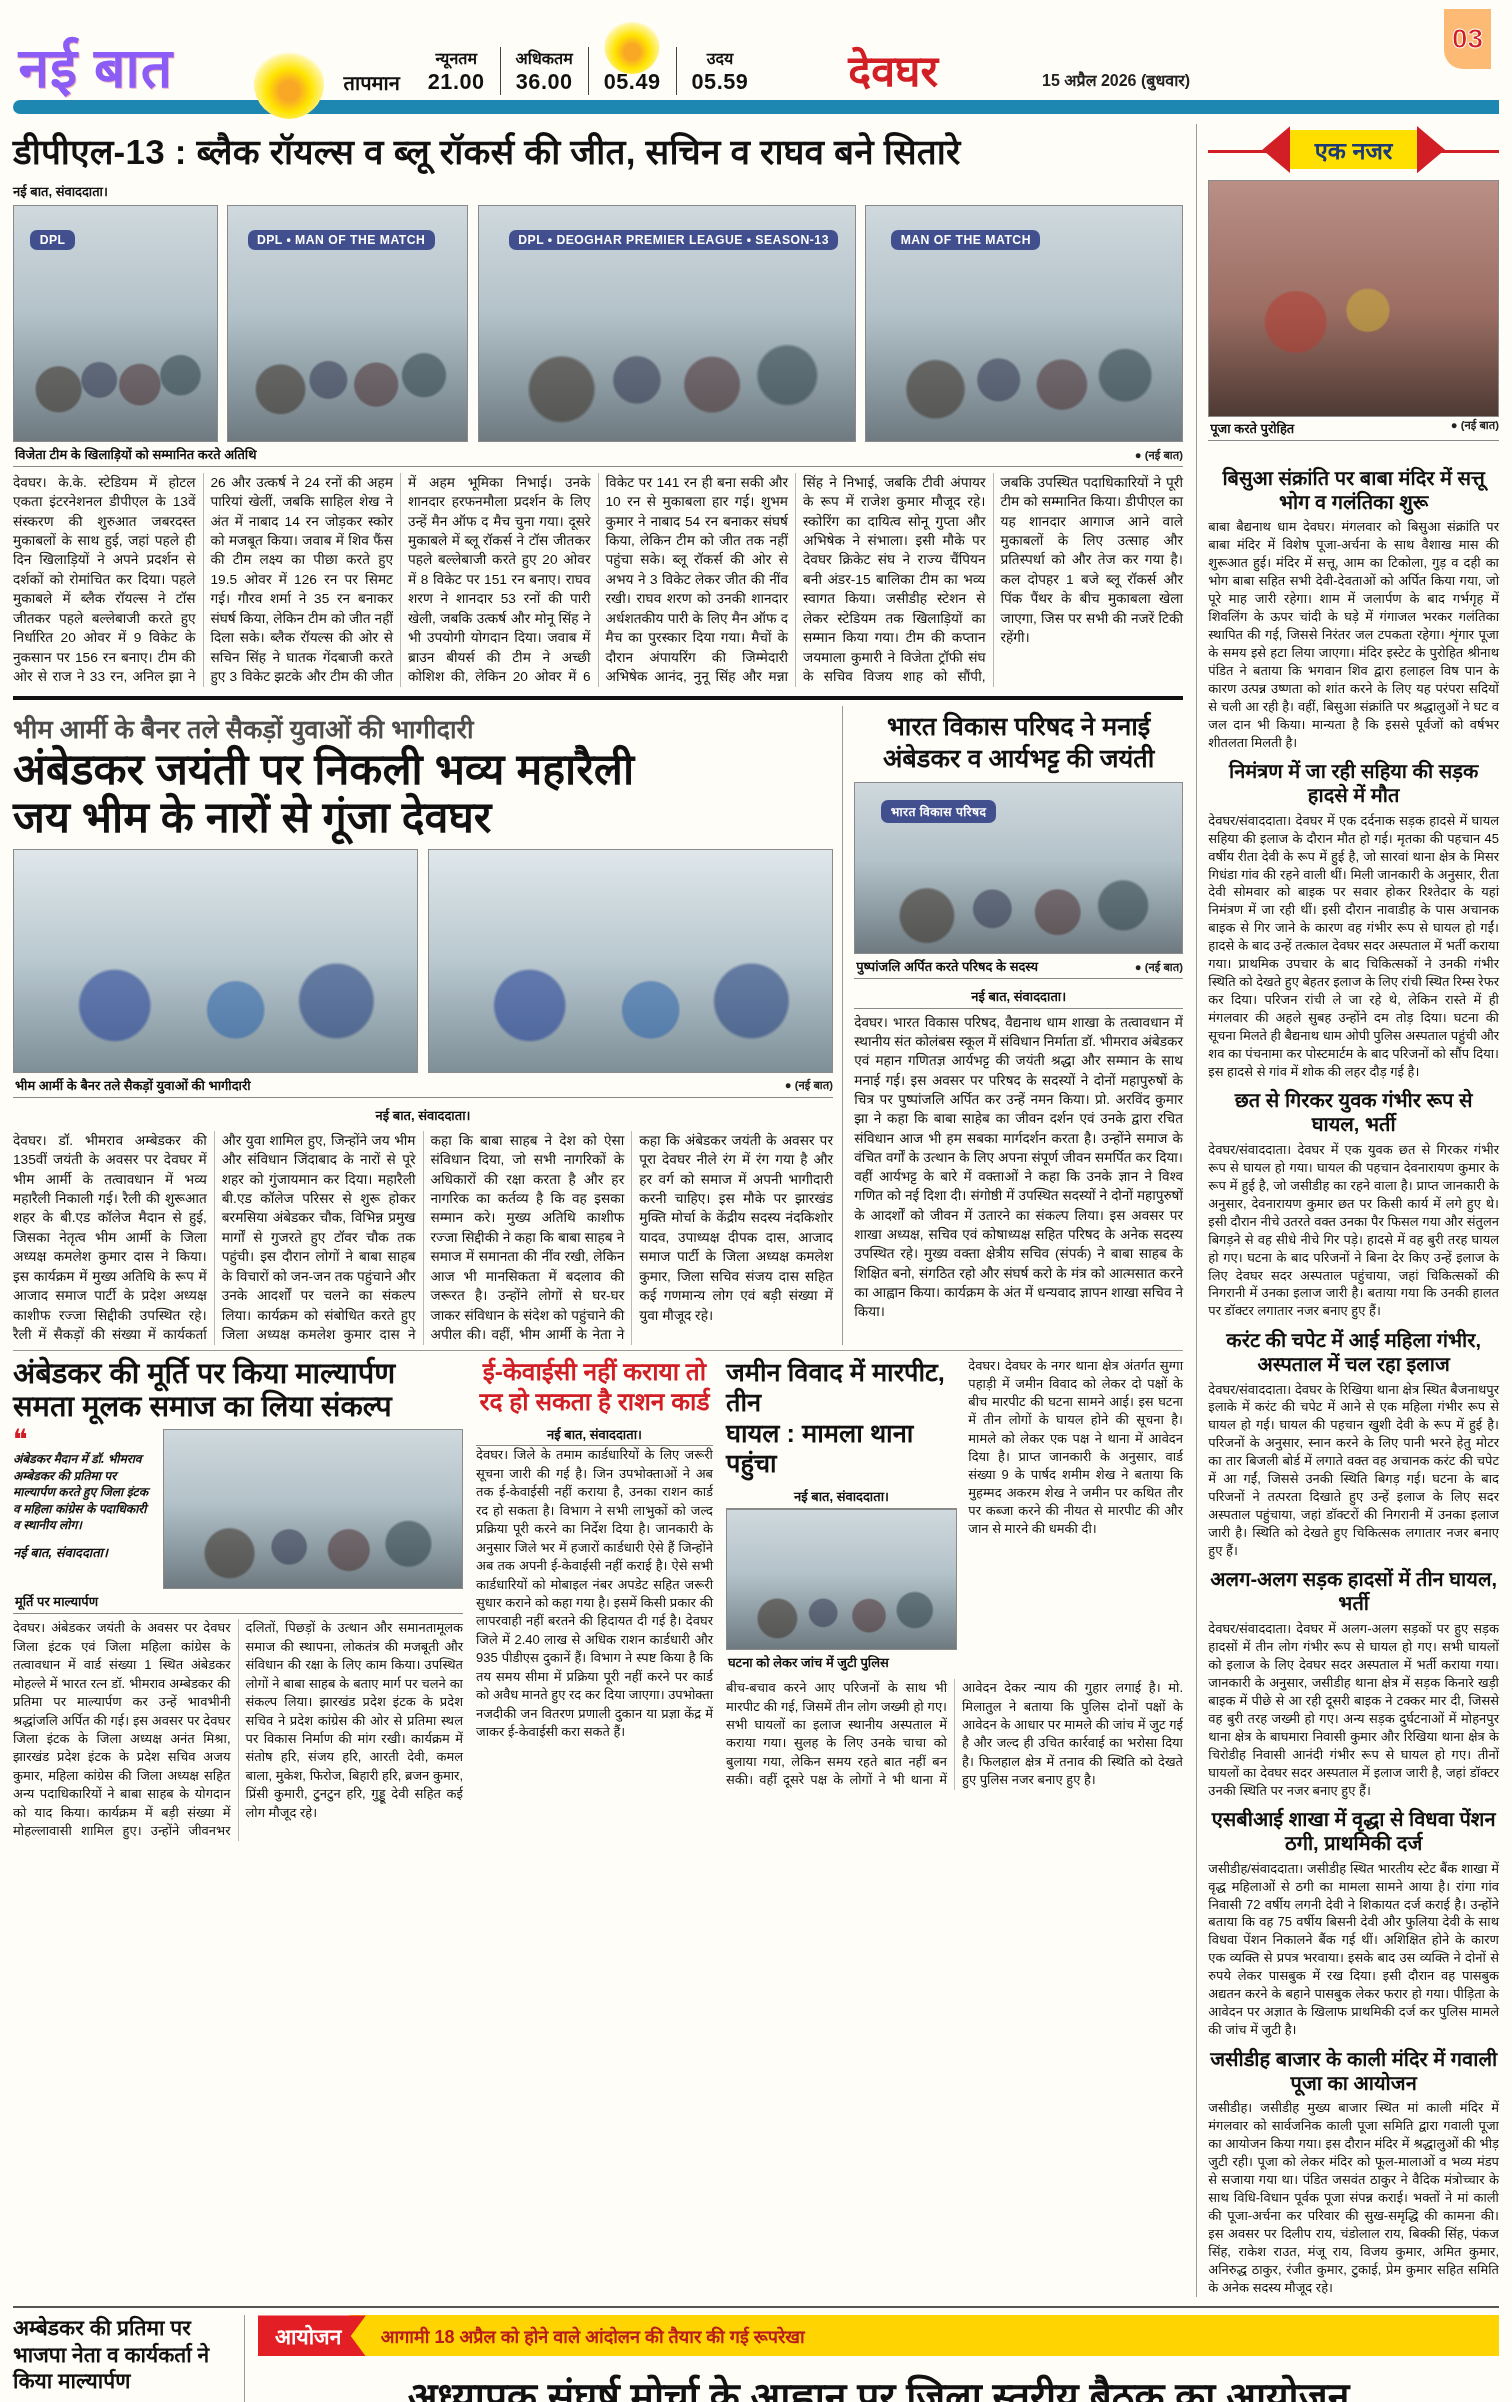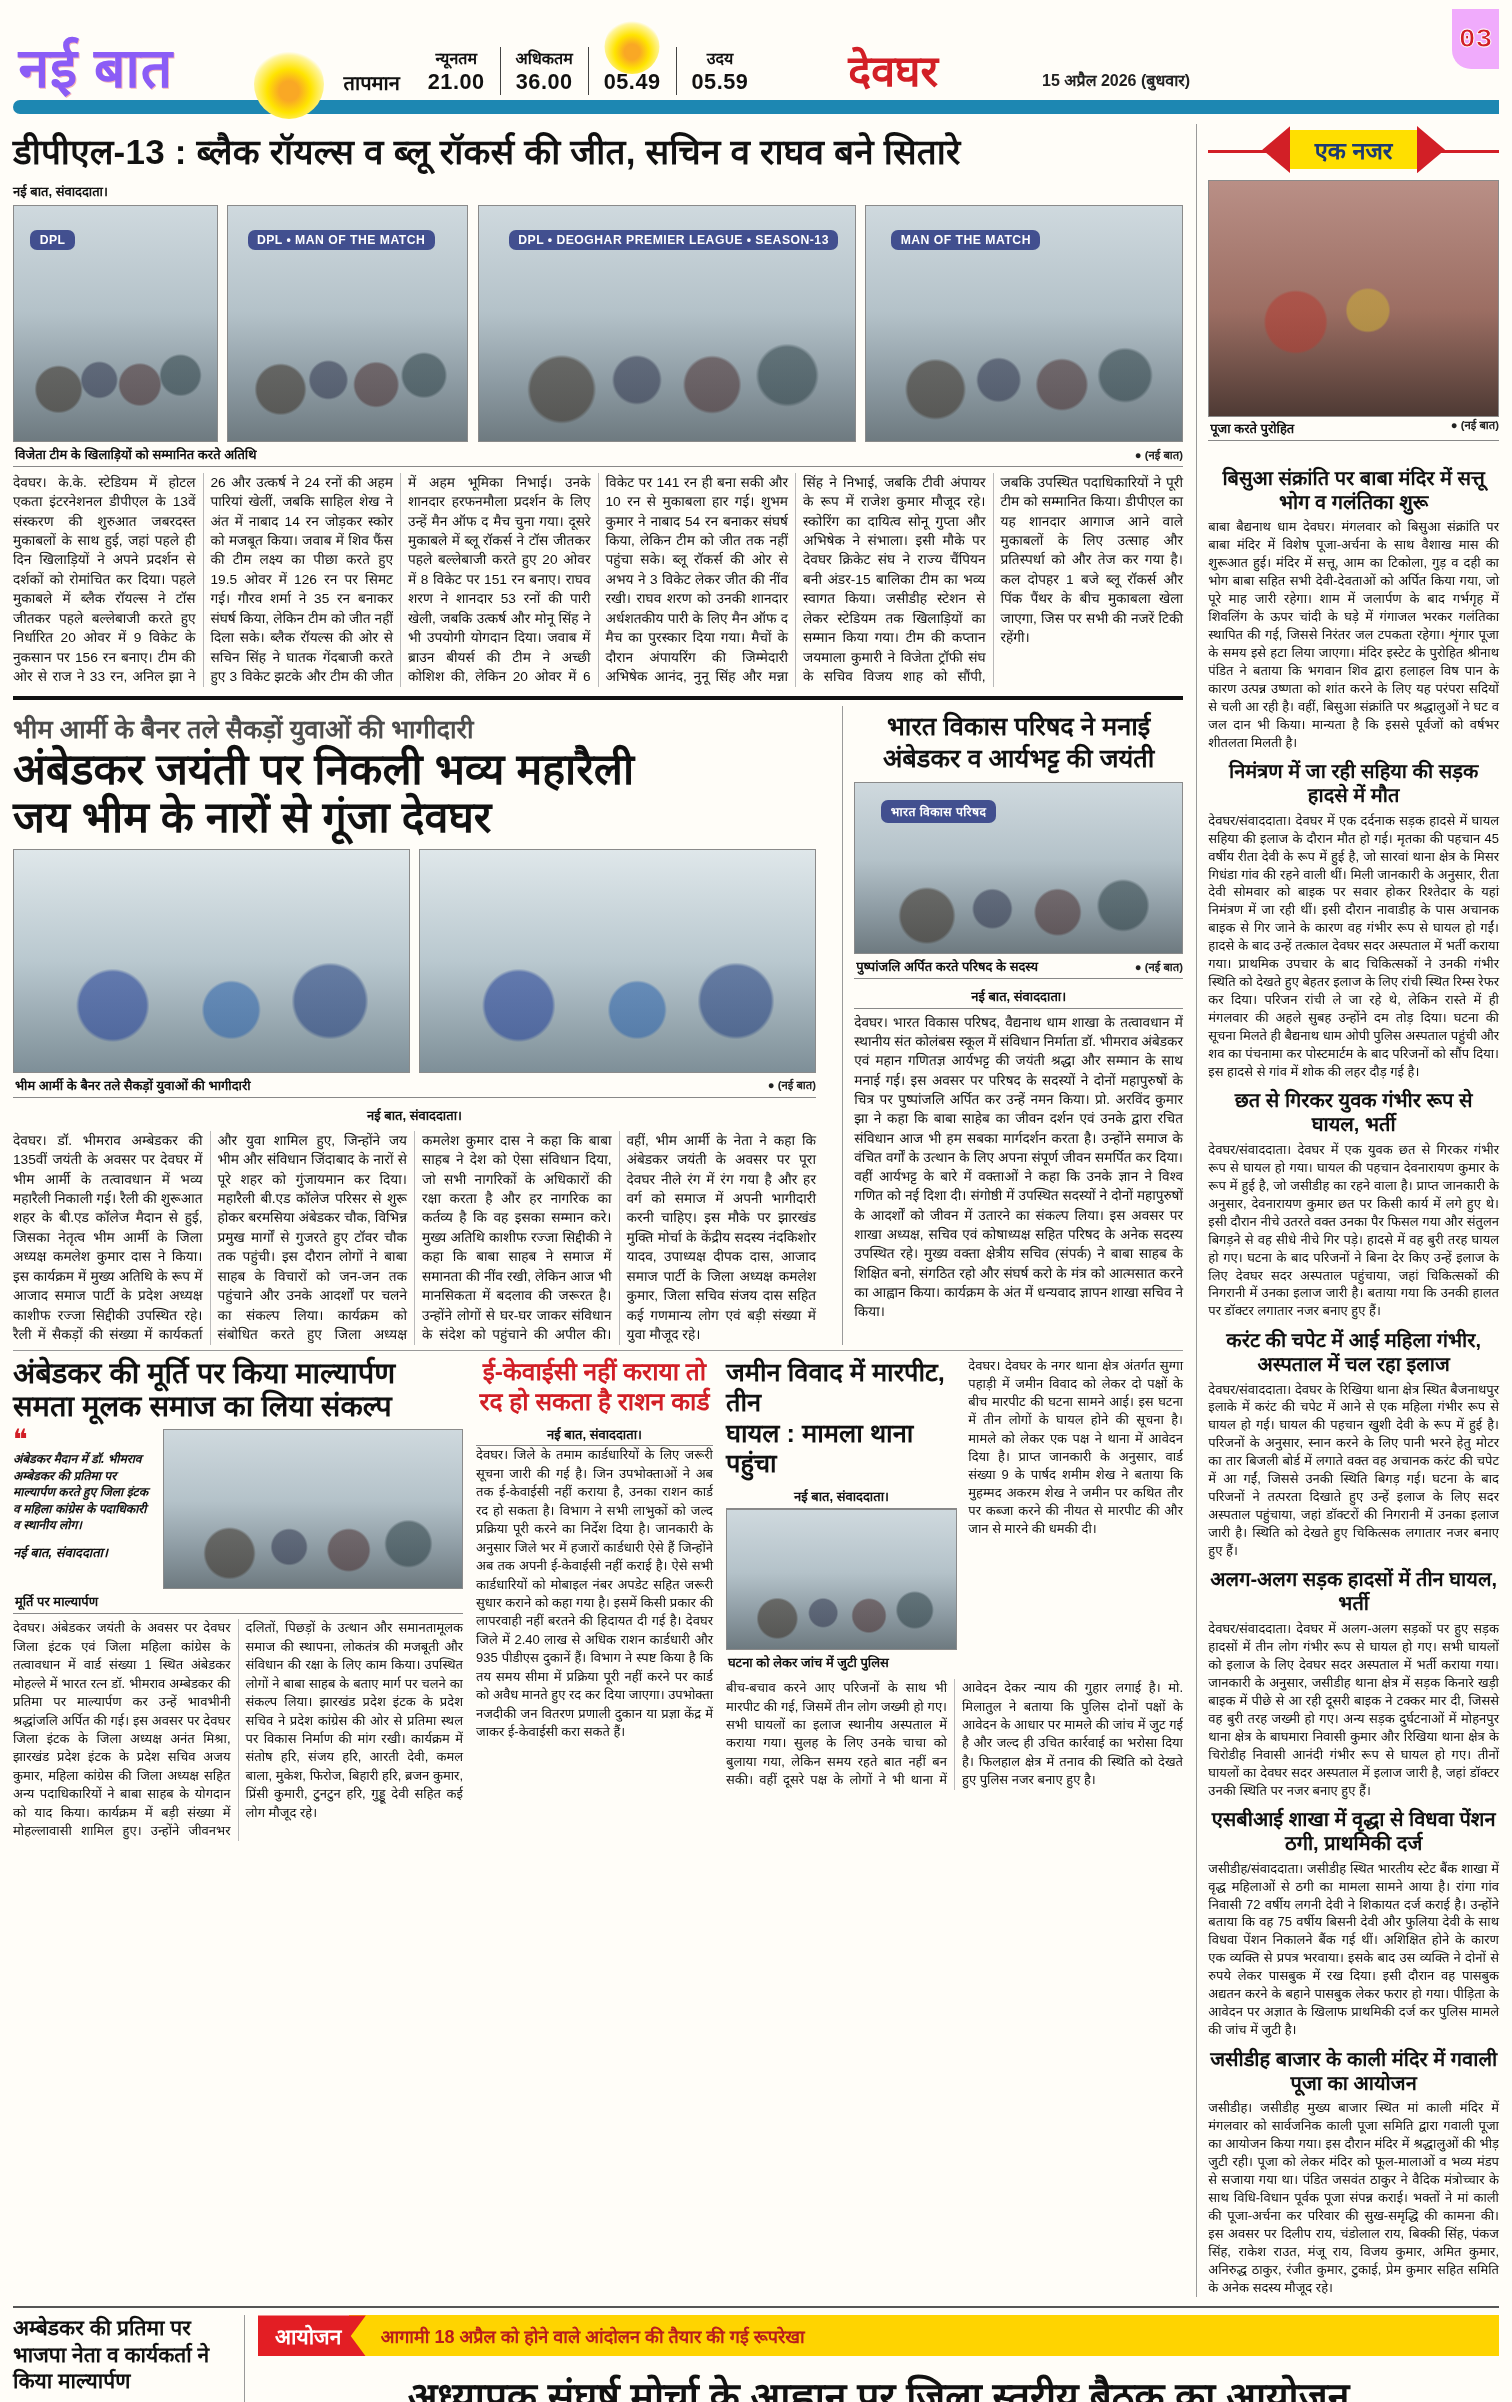--- a/index.html
+++ b/index.html
@@ -15,21 +15,21 @@
   .weather { display:flex; align-items:center; margin-left:75px; gap:13px; }
   .weather-label { font-size:20px; font-weight:700; margin-top:24.5px; }
   .weather-cols { display:flex; }
   .wcol { padding:0 15px; border-right:1.4px solid #444; text-align:center; position:relative; }
   .wcol:last-child { border-right:none; }
   .wcol .wh { font-size:16px; font-weight:600; }
   .wcol .wv { font-size:21.7px; font-weight:800; letter-spacing:0.5px; }
   .sun.s2 { width:55px; height:55px; top:-28px; left:50%; transform:translateX(-50%); z-index:0; }
   .edition { font-size:43px; font-weight:800; color:#d21f26; margin-left:85px; line-height:1; padding-bottom:3.8px; }
   .dateline { font-size:16px; font-weight:700; color:#222; margin-left:104px; padding-bottom:5.6px; }
-  .pagebox { position:absolute; top:0; right:0; width:47px; height:60px; background:#f0abfc; border-radius:0 0 0 19px; display:flex; align-items:center; justify-content:center;font-family:Liberation Mono, monospace; }
+  .pagebox { position:absolute; top:0; right:8px; width:47px; height:60px; background:#fdba74; border-radius:0 0 0 19px; display:flex; align-items:center; justify-content:center; }
   .pagebox span { font-size:28px; font-weight:800; color:#d21f26; -webkit-text-stroke:0.9px #fff; }
   .blue-bar { height:14px; background:#1d87b2; border-radius:9.4px 0 0 9.4px; margin:3.8px 0 9.4px; }
 
   
   .rule-thick { border-top:4.2px solid #111; margin:9.4px 0 5.6px; }
   .rule-thin  { border-top:0.9px solid #999; margin:5.6px 0; }
   .byline { text-align:center; font-size:13px; font-weight:700; padding:2.8px 0; }
   .byline.lined { border-bottom:0.9px solid #888; }
   .caption { font-size:13px; font-weight:700; padding:2.8px 1.9px; }
   .credit { font-size:11.3px; font-weight:700; color:#222; }
@@ -63,21 +63,21 @@
   .dpl-byline { font-size:13px; font-weight:700; padding:1.9px 0 5.6px; }
   .dpl-photos { display:flex; gap:9.4px; height:237px; }
   .dpl-photos .photo:nth-child(1){flex:0 0 205px;}
   .dpl-photos .photo:nth-child(2){flex:0 0 241px;}
   .dpl-photos .photo:nth-child(3){flex:1 1 auto;}
   .dpl-photos .photo:nth-child(4){flex:0 0 318px;}
   .dpl-caprow { display:flex; justify-content:space-between; align-items:center; border-bottom:0.9px solid #888; margin-bottom:5.6px; }
   .dpl-body { column-count:6; }
 
   
-  .mid-band { display:grid; grid-template-columns:1fr 341px; column-gap:26px; margin-top:3.8px; }
+  .mid-band { display:grid; grid-template-columns:1fr 341px; column-gap:9px; margin-top:3.8px; }
   .bhim-kicker { font-size:25.4px; font-weight:800; color:#4d4d4d; padding-top:5.6px; }
   .bhim-h1 { font-size:43px; font-weight:800; line-height:1.12; }
   .bhim-h2 { font-size:43px; font-weight:800; line-height:1.12; margin-bottom:7.5px; }
   .bhim-photos { display:flex; gap:9.4px; height:224px; }
   .bhim-photos .photo { flex:1; }
   .bhim-body { column-count:4; margin-top:3.8px; }
 
   
   .bvp { border-left:1.2px solid #9a9a9a; padding-left:11.3px; }
   .bvp-h { text-align:center; font-size:25.4px; font-weight:800; line-height:1.25; padding:5.6px 0 7.5px; }

